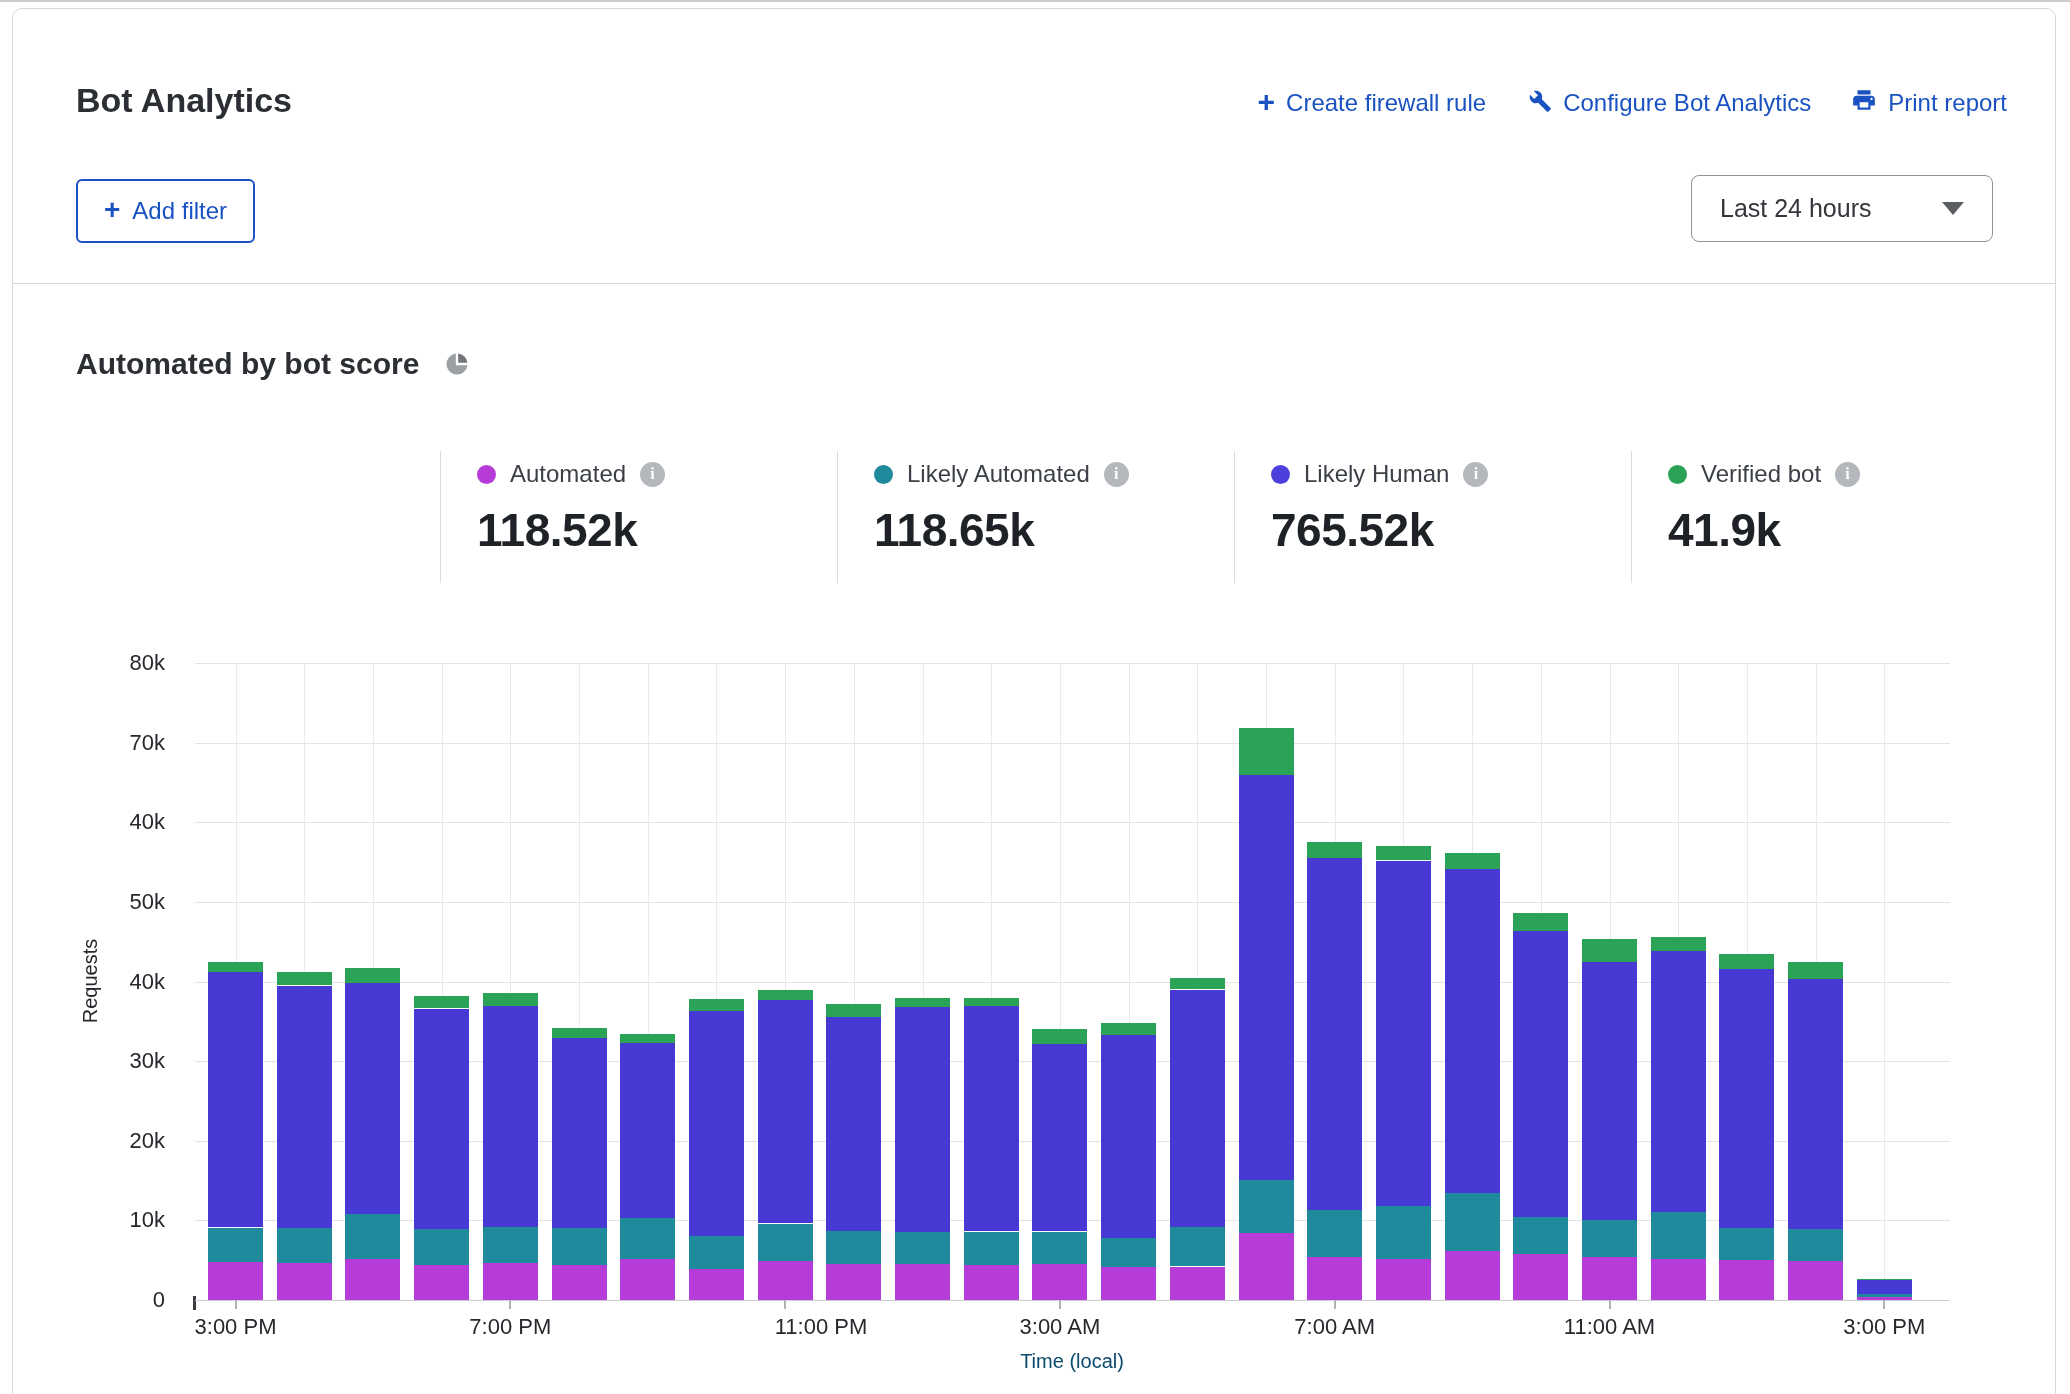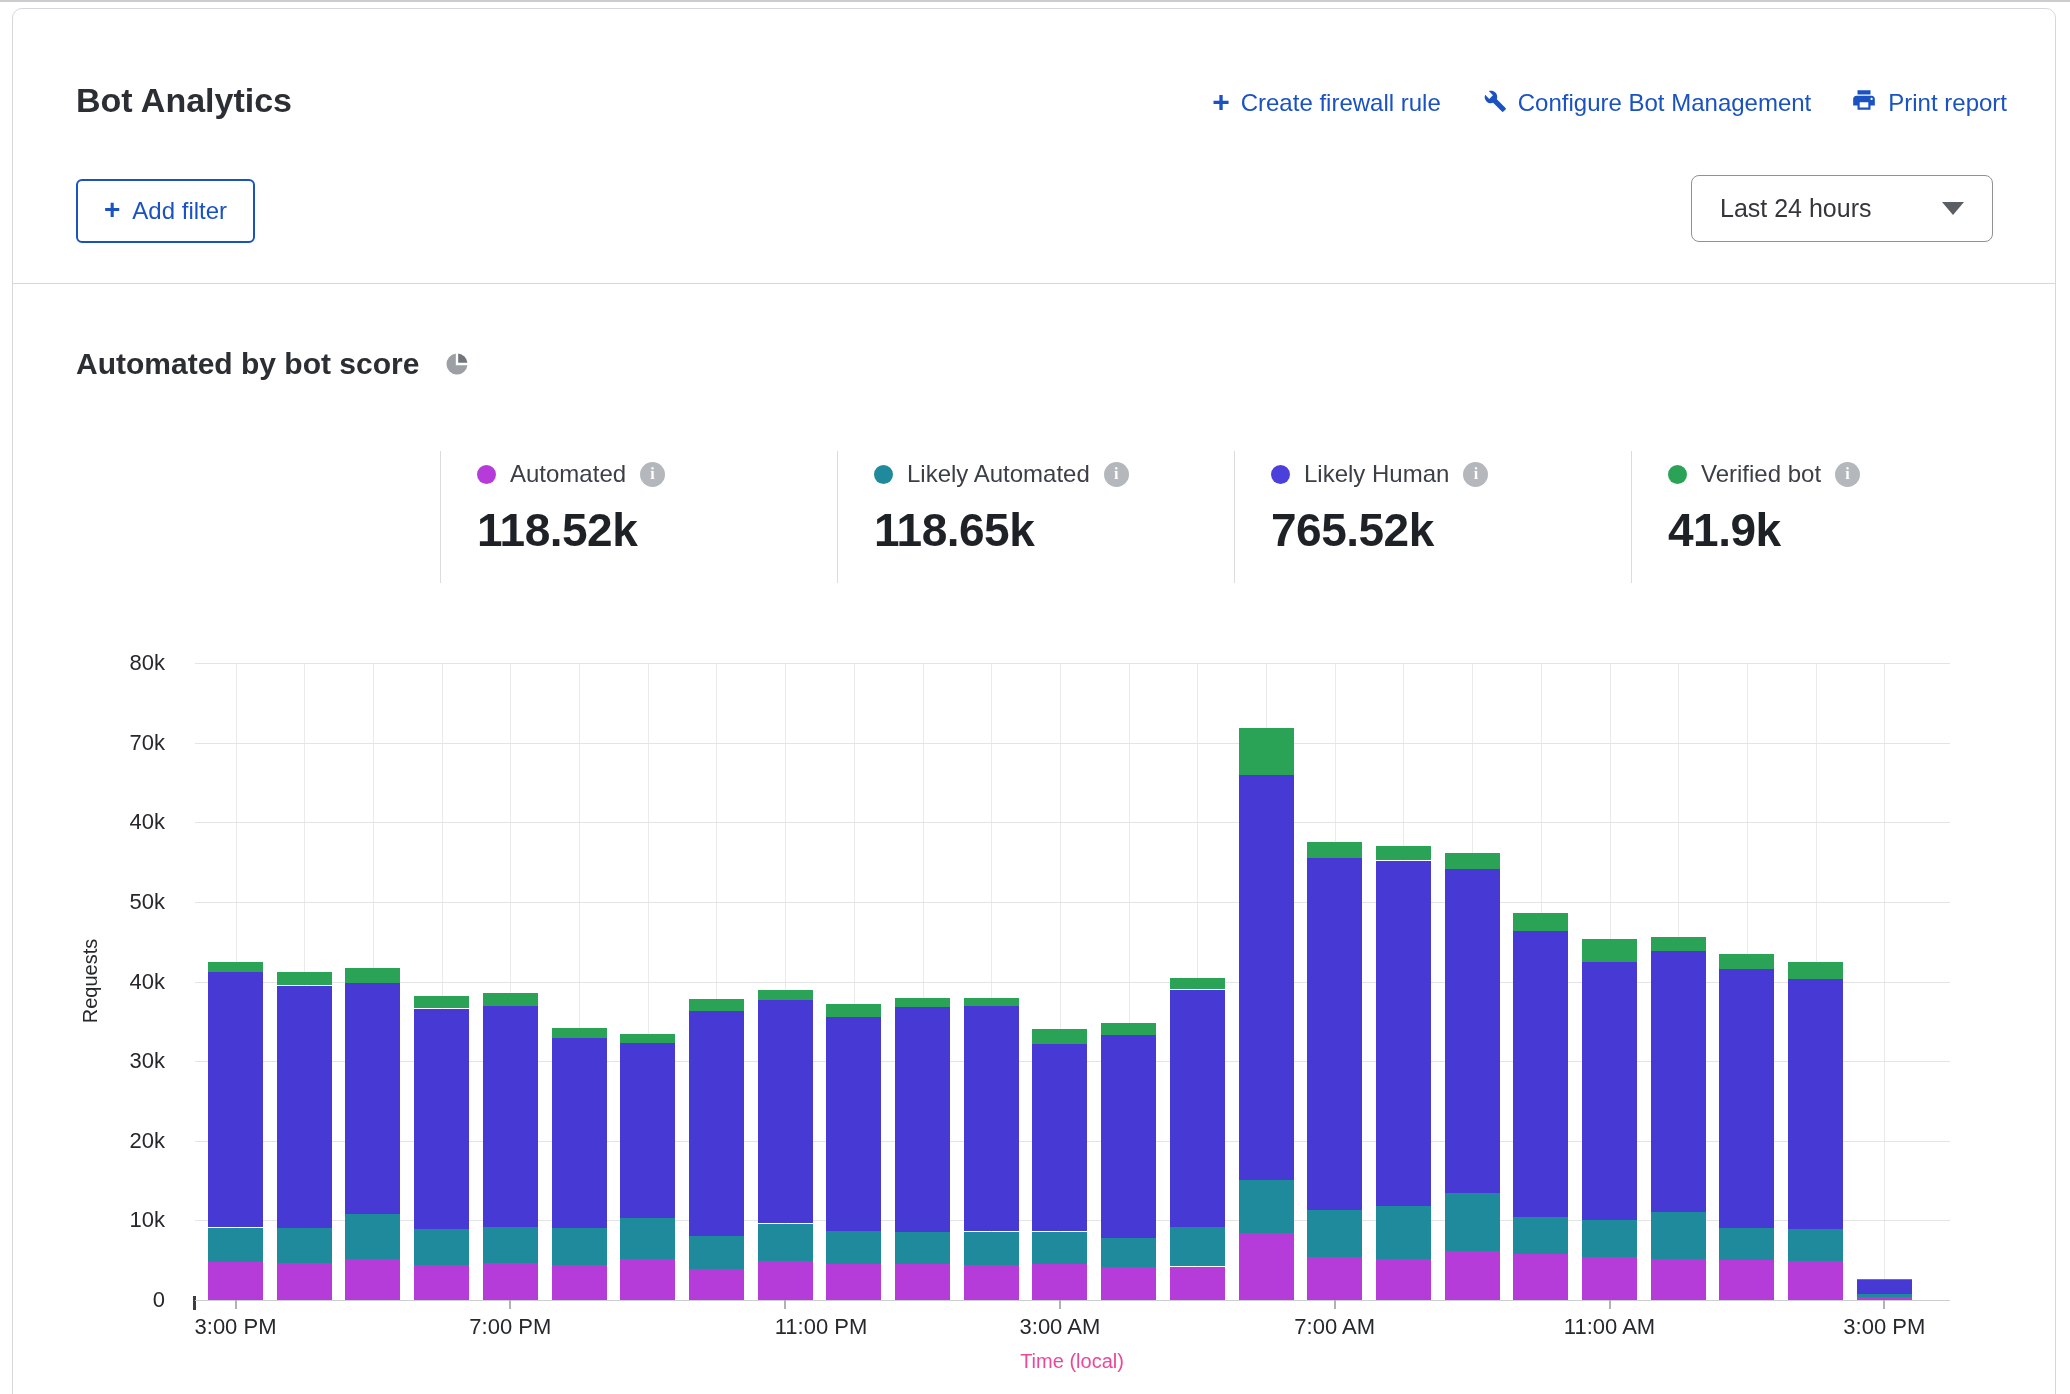--- a/index.html
+++ b/index.html
@@ -55,41 +55,41 @@
   .gridline-h.base { background:#cdced1; }
   .gridline-v { position:absolute; width:1px; background:#e9eaec; }
   .y-tick-label { position:absolute; width:90px; text-align:right; font-size:22px; color:#25282c; }
   .x-tick-label { position:absolute; width:160px; text-align:center; font-size:22px; color:#25282c; }
   .x-tick-mark { position:absolute; width:2px; height:9px; background:#b0b2b6; }
   .origin-tick { position:absolute; left:193px; top:1296px; width:3px; height:14px; background:#3a3d42; }
   .bar-seg { position:absolute; }
   .y-axis-title { position:absolute; left:-8px; top:968px; width:200px; height:26px; text-align:center;
     font-size:20px; color:#25282c; transform:rotate(-90deg); }
   .x-axis-title { position:absolute; left:972px; top:1350px; width:200px; text-align:center;
-    font-size:20px; color:#ec4899; }
+    font-size:20px; color:#0c4a6e; }
 </style>
 </head>
 <body>
 
 <div class="top-edge"></div>
 
 <div class="card">
 
   <h1 class="page-title">Bot Analytics</h1>
 
   <div class="header-actions">
     <a class="hlink">
       <span class="plus">+</span>
       <span>Create firewall rule</span>
     </a>
     <a class="hlink">
       <span><svg viewBox="0 0 24 24" width="26" height="26">
             <path fill="#1a52c2" d="M22.7 19.3l-8.1-8.1c.8-2 .4-4.4-1.3-6.1C11.6 3.4 9.2 3 7.2 3.8L11 7.6 7.6 11 3.8 7.2c-.8 2-.4 4.4 1.3 6.1 1.7 1.7 4.1 2.1 6.1 1.3l8.1 8.1c.4.4 1 .4 1.4 0l2-2c.4-.4.4-1 0-1.4z"></path>
           </svg></span>
-      <span>Configure Bot Management</span>
+      <span>Configure Bot Analytics</span>
     </a>
     <a class="hlink">
       <span><svg viewBox="0 0 24 24" width="26" height="26">
             <path fill="#1a52c2" d="M19 8H5c-1.66 0-3 1.34-3 3v6h4v4h12v-4h4v-6c0-1.66-1.34-3-3-3zm-3 11H8v-5h8v5zm3-7c-.55 0-1-.45-1-1s.45-1 1-1 1 .45 1 1-.45 1-1 1zm-1-9H6v4h12V3z"></path>
           </svg></span>
       <span>Print report</span>
     </a>
   </div>
 
   <button class="add-filter">

